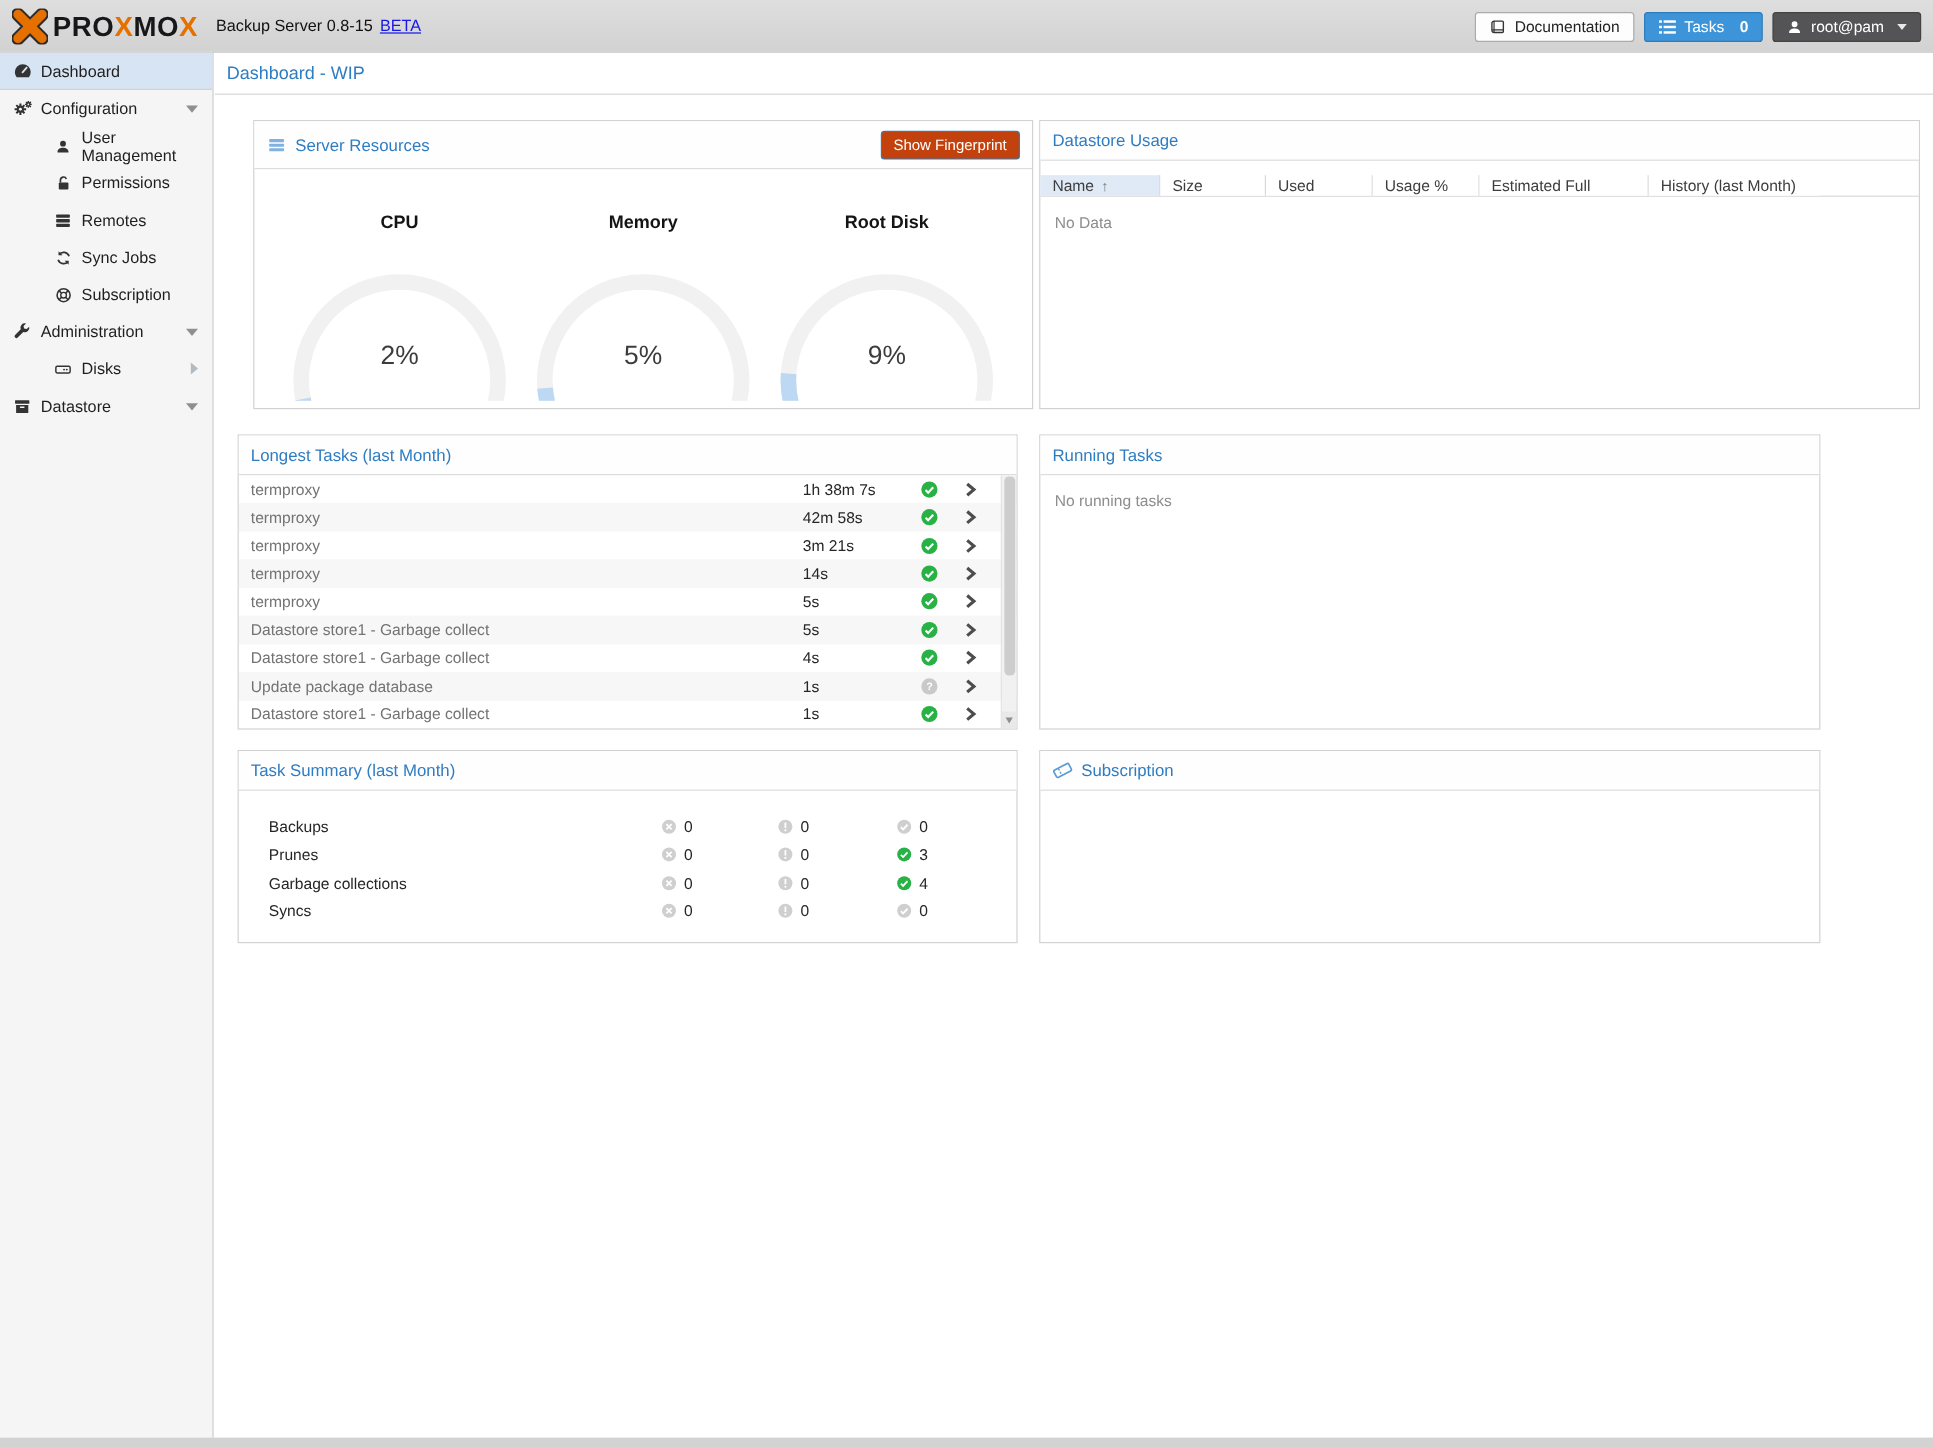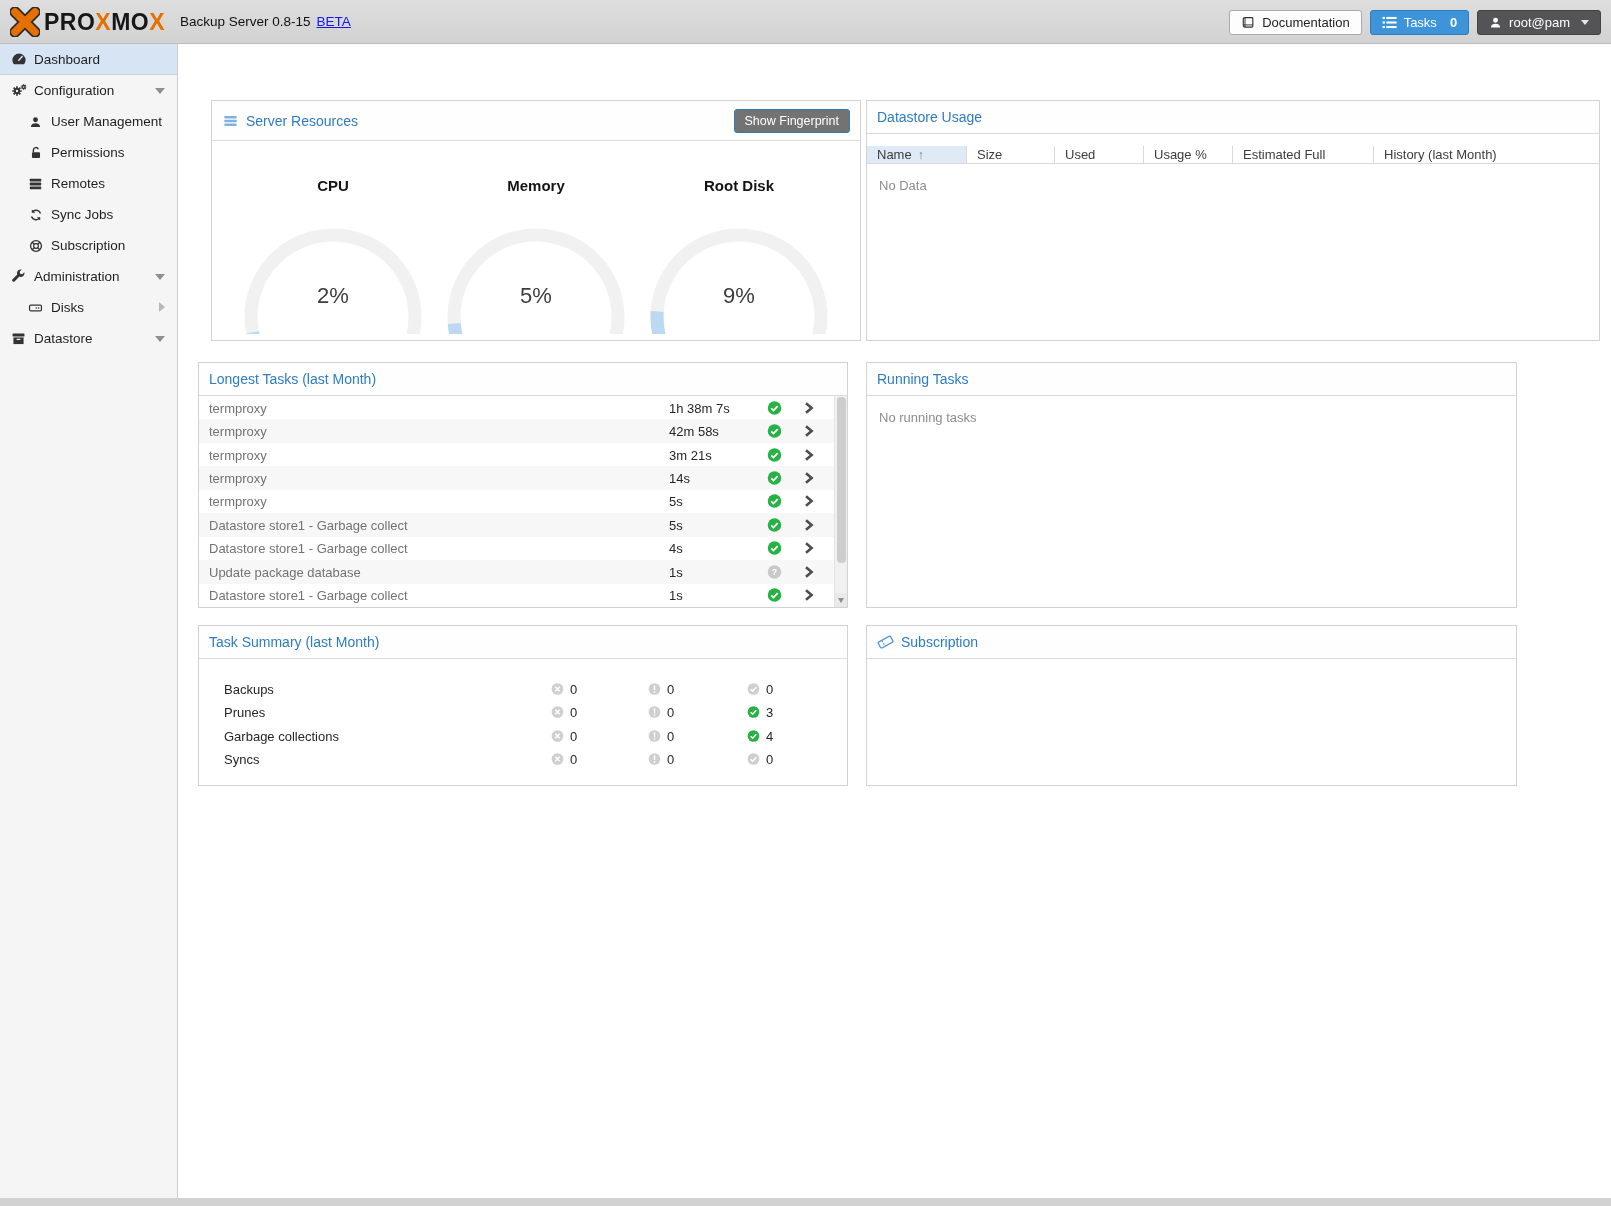--- a/index.html
+++ b/index.html
@@ -35,21 +35,21 @@
   .sidebar {
     position:absolute; left:0; top:44px; width:178px; bottom:8px;
     background:#f5f5f5; border-right:1px solid #cfcfcf;
   }
   .nav-item {
     position:relative; height:31px; display:flex; align-items:center;
     padding-left:10px; cursor:pointer; color:#1f1f1f; font-size:13.5px;
   }
   .nav-item.selected { background:#d7e4f3; }
   .nav-item.sep { border-bottom:1px solid #d2d2d2; }
-  .nav-item.child { padding-left:27px; }
+  .nav-item.child { padding-left:44px; }
   .nav-icon { width:17px; height:16px; display:inline-flex; align-items:center; justify-content:center; margin-right:7px; flex:none; }
   .caret-down {
     position:absolute; right:12px; top:13px; width:0; height:0;
     border-left:5px solid transparent; border-right:5px solid transparent; border-top:6px solid #8f8f8f;
   }
   .caret-right {
     position:absolute; right:12px; top:10px; width:0; height:0;
     border-top:5px solid transparent; border-bottom:5px solid transparent; border-left:6px solid #b3bac2;
   }
   
@@ -59,21 +59,21 @@
   .panel { position:absolute; border:1px solid #d2d2d2; background:#fff; }
   .phead {
     height:33px; border-bottom:1px solid #dcdcdc; display:flex; align-items:center;
     padding:0 10px; background:#fefefe;
   }
   .phead.tall { height:40px; }
   .ptitle { color:#2e7cc2; font-size:14px; }
   .phead .picon { margin-right:7px; display:inline-flex; }
   .spacer { flex:1; }
   .btn-blue {
-    background:#737373; border:1px solid #2f7cba; color:#fff; font-size:12.5px;
+    background:#c2410c; border:1px solid #2f7cba; color:#fff; font-size:12.5px;
     height:24px; padding:0 10px; border-radius:3px; cursor:pointer; display:flex; align-items:center;
   }
   
   #p-sr  { left:32px;  top:56px;  width:650px; height:241px; }
   #p-du  { left:687px; top:56px;  width:734px; height:241px; }
   #p-lt  { left:19px;  top:318px; width:650px; height:246px; }
   #p-rt  { left:687px; top:318px; width:651px; height:246px; }
   #p-ts  { left:19px;  top:581px; width:650px; height:161px; }
   #p-sub { left:687px; top:581px; width:651px; height:161px; }
   
@@ -277,20 +277,23 @@
           <rect x="5.8" y="7.6" width="4.4" height="1.5" rx=".4" fill="#f5f5f5"></rect>
         </g>
       </svg>
     </span>
     <span class="nav-label">Datastore</span>
     <span class="caret-down"></span>
   </div>
 </div>
 
 <div class="content">
+  <div class="content-header">
+    <div class="content-title">Dashboard - WIP</div>
+  </div>
 
   <div class="panel" id="p-sr">
     <div class="phead tall">
       <span class="picon">
         <svg width="17" height="14" viewBox="0 0 16 16">
           <g fill="#7fb2e0">
               <rect x="1" y="2.2" width="14" height="3" rx=".6"></rect>
               <rect x="1" y="6.5" width="14" height="3" rx=".6"></rect>
               <rect x="1" y="10.8" width="14" height="3" rx=".6"></rect>
             </g>

